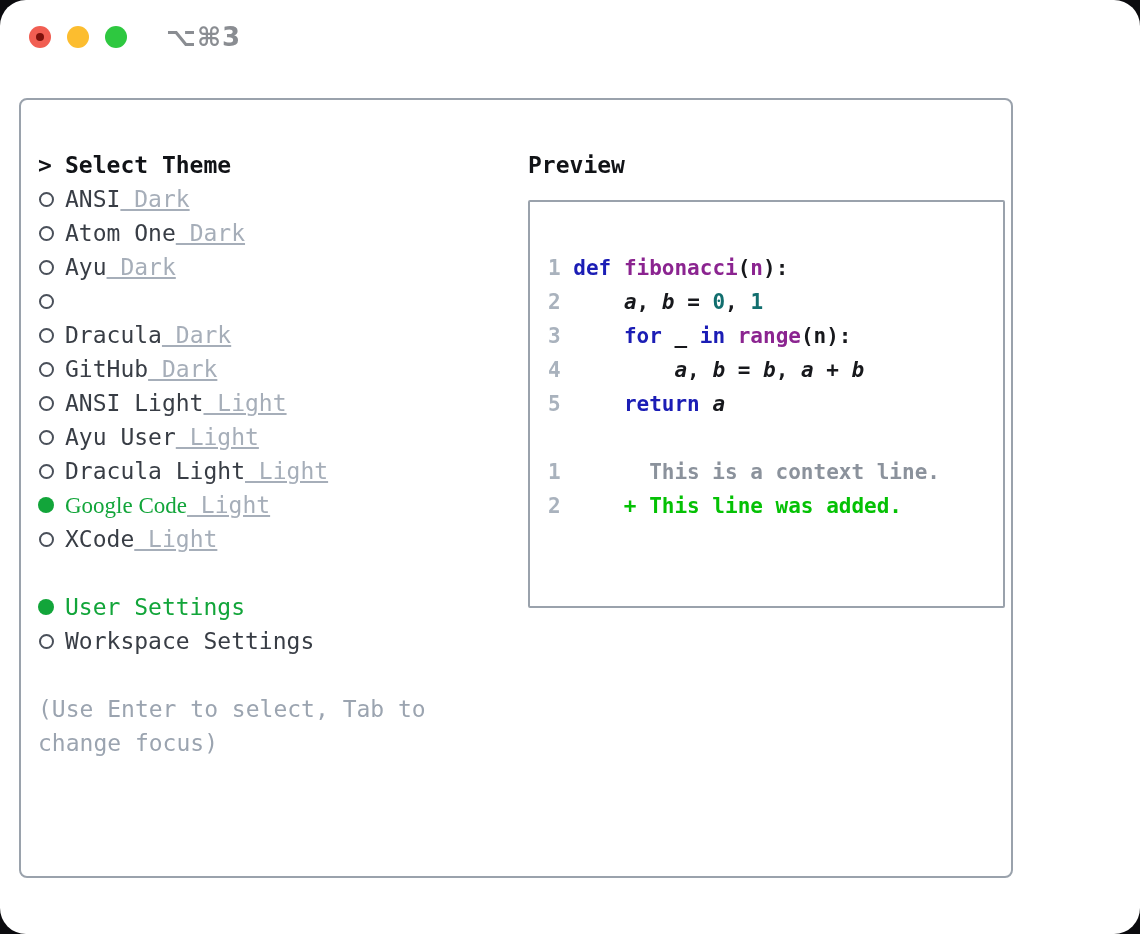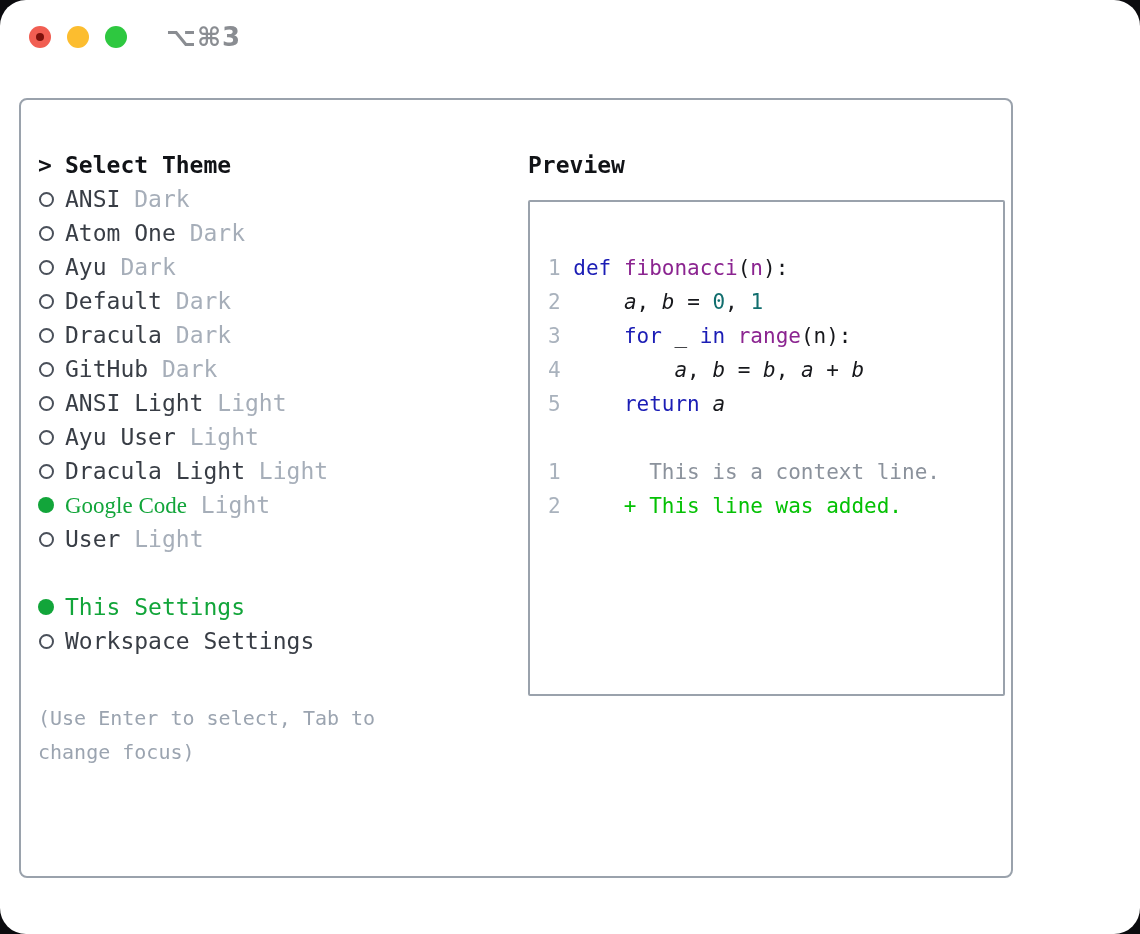--- a/index.html
+++ b/index.html
@@ -26,36 +26,36 @@
   
   .left-col{position:absolute;left:17px;top:48px;width:445px;}
   .row{display:flex;align-items:center;height:34px;white-space:pre;}
   .marker{width:27px;flex:0 0 27px;display:flex;align-items:center;}
   .prompt{font-size:23px;font-weight:bold;color:var(--title-black);}
   .circle{width:15px;height:15px;border:2px solid #4a505a;border-radius:50%;box-sizing:border-box;margin-left:1px;}
   .circle.sel{width:16px;height:16px;border:none;background:var(--selected-green);margin-left:0;}
   .label{font-size:23px;color:var(--text-dark);}
   .label .t-name{color:var(--text-dark);}
   .label .t-name.sel{color:var(--selected-green);font-family:Liberation Serif, serif;}
-  .label .t-var{color:var(--muted-gray);}
+  .label .t-var{color:var(--muted-gray);text-decoration:underline;}
   .title-row .label{font-weight:bold;color:var(--title-black);}
   .section-row .label{color:var(--title-black);}
   .opt-label.sel{color:var(--selected-green);}
   .spacer{height:34px;}
   .hint{
-    margin-top:9px;width:418px;font-size:20px;line-height:34px;
+    margin-top:0;width:418px;font-size:23px;line-height:34px;
     color:var(--hint-gray);
   }
   
   .preview-col{position:absolute;left:479px;top:48px;margin-left:28px;}
   .preview-title{font-size:23px;font-weight:bold;color:var(--title-black);line-height:34px;height:34px;}
   .preview-box{
-    margin-top:18px;width:477px;height:496px;box-sizing:border-box;
+    margin-top:18px;width:477px;height:408px;box-sizing:border-box;
     border:2px solid var(--border-gray);border-radius:2px;
-    padding:49px 0 0 18px;overflow:hidden;background:#fff;
+    padding:49px 0 0 18px;overflow:hidden;background:#fff;font-weight:bold;
   }
   .code-line{font-size:21px;line-height:34px;height:34px;white-space:pre;}
   .ln{color:var(--line-number-gray);}
   .tk-kw{color:var(--keyword-blue);}
   .tk-fn{color:var(--function-purple);}
   .tk-nu{color:var(--number-teal);}
   .tk-va{color:#17181c;font-style:italic;}
   .tk-pl{color:#17181c;}
   .diff-context{color:var(--context-gray);}
   .diff-deleted{color:var(--deleted-red);}
@@ -79,34 +79,34 @@
 
     <div class="left-col">
       <div class="row title-row">
         <span class="marker"><span class="prompt">&gt;</span></span>
         <span class="label">Select Theme</span>
       </div>
       <div id="theme-items">
           <div class="row"><span class="marker"><span class="circle"></span></span><span class="label"><span class="t-name">ANSI</span><span class="t-var"> Dark</span></span></div>
           <div class="row"><span class="marker"><span class="circle"></span></span><span class="label"><span class="t-name">Atom One</span><span class="t-var"> Dark</span></span></div>
           <div class="row"><span class="marker"><span class="circle"></span></span><span class="label"><span class="t-name">Ayu</span><span class="t-var"> Dark</span></span></div>
-          <div class="row"><span class="marker"><span class="circle"></span></span><span class="label"><span class="t-name">Default</span><span class="t-var"> Dark</span></span></div>
+          <div class="row"><span class="marker"><span class="circle"></span></span></div>
           <div class="row"><span class="marker"><span class="circle"></span></span><span class="label"><span class="t-name">Dracula</span><span class="t-var"> Dark</span></span></div>
           <div class="row"><span class="marker"><span class="circle"></span></span><span class="label"><span class="t-name">GitHub</span><span class="t-var"> Dark</span></span></div>
           <div class="row"><span class="marker"><span class="circle"></span></span><span class="label"><span class="t-name">ANSI Light</span><span class="t-var"> Light</span></span></div>
           <div class="row"><span class="marker"><span class="circle"></span></span><span class="label"><span class="t-name">Ayu User</span><span class="t-var"> Light</span></span></div>
           <div class="row"><span class="marker"><span class="circle"></span></span><span class="label"><span class="t-name">Dracula Light</span><span class="t-var"> Light</span></span></div>
           <div class="row"><span class="marker"><span class="circle sel"></span></span><span class="label"><span class="t-name sel">Google Code</span><span class="t-var"> Light</span></span></div>
-          <div class="row"><span class="marker"><span class="circle"></span></span><span class="label"><span class="t-name">User</span><span class="t-var"> Light</span></span></div>
+          <div class="row"><span class="marker"><span class="circle"></span></span><span class="label"><span class="t-name">XCode</span><span class="t-var"> Light</span></span></div>
         </div>
 
       <div class="spacer"></div>
 
       <div id="apply-items">
-          <div class="row"><span class="marker"><span class="circle sel"></span></span><span class="label opt-label sel">This Settings</span></div>
+          <div class="row"><span class="marker"><span class="circle sel"></span></span><span class="label opt-label sel">User Settings</span></div>
           <div class="row"><span class="marker"><span class="circle"></span></span><span class="label opt-label">Workspace Settings</span></div>
         </div>
 
       <div class="spacer"></div>
 
       <div class="hint">(Use Enter to select, Tab to change focus)</div>
     </div>
 
     <div class="preview-col">
       <div class="preview-title">Preview</div>

